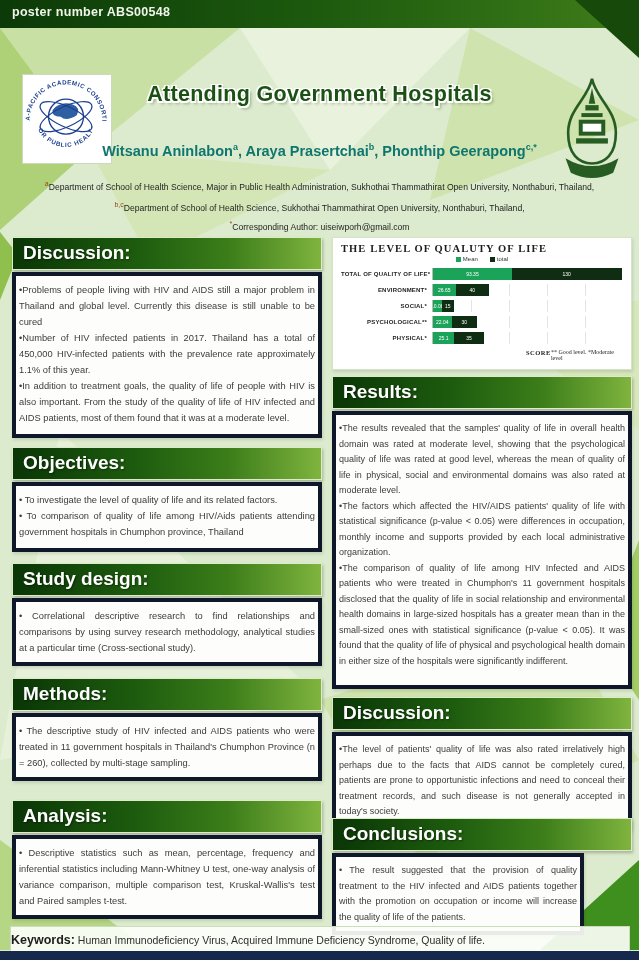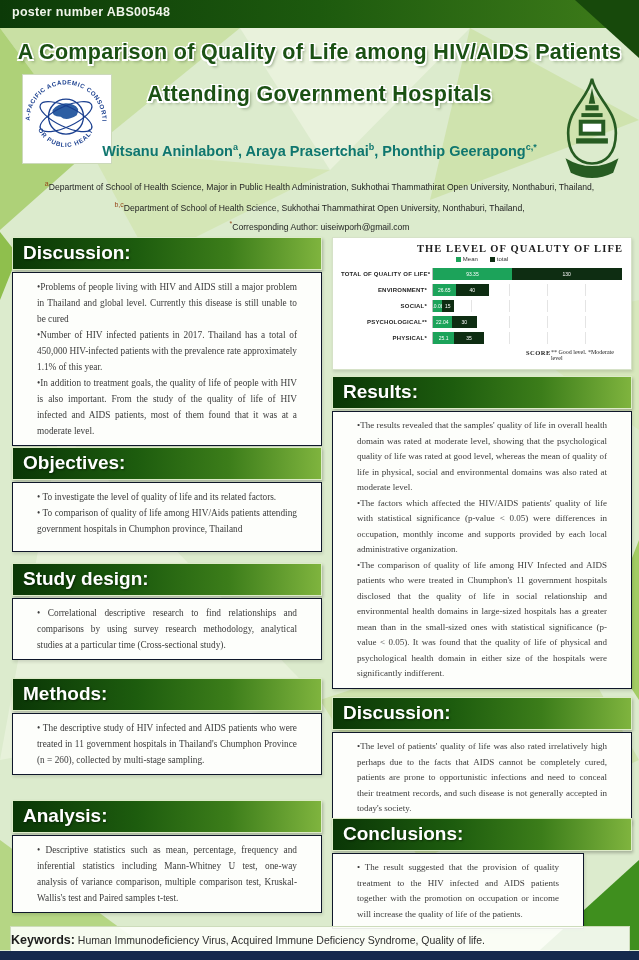--- a/index.html
+++ b/index.html
@@ -18,29 +18,29 @@
 
   .authors{top:142px;width:100%;text-align:center;font-size:14.5px;font-weight:bold;color:#0f766e;}
   .authors sup{font-size:9px;}
   .aff{width:100%;text-align:center;font-size:8.6px;color:#1f1f1f;}
   .aff sup{color:#96481a;font-size:7px;}
   .aff1{top:180px;} .aff2{top:201px;} .aff3{top:220px;}
 
   .sec-h{box-sizing:border-box;height:33px;padding:4px 0 0 10px;color:#fff;font-weight:bold;font-size:19px;
          background:linear-gradient(90deg,#0a3606 0%,#1d5c0e 40%,#3c7d1a 70%,#7fb43e 100%);
          border:1px solid #ddebc8;box-shadow:1px 2px 3px rgba(0,0,0,.25);text-shadow:1px 1px 2px rgba(0,0,0,.45);}
-  .sec-b{box-sizing:border-box;background:#fdfefb;border:1px solid #0f172a;box-shadow:1px 2px 3px rgba(0,0,0,.12);
-         padding:6px 24px;color:#3b3b3b;text-align:justify;font-family:Liberation Serif, serif;}
+  .sec-b{box-sizing:border-box;background:#fdfefb;border:4px solid #0f172a;box-shadow:1px 2px 3px rgba(0,0,0,.12);
+         padding:6px 3px;color:#3b3b3b;text-align:justify;}
   .lcol{font-size:9.3px;} .lcol p{margin:0;line-height:16px;}
   .rcol{font-size:9px;}   .rcol p{margin:0;line-height:15.5px;}
 
   
   .chart-panel{left:332px;top:237px;width:300px;height:133px;box-sizing:border-box;background:#fff;
                border:1px solid #d6e2c8;box-shadow:1px 2px 3px rgba(0,0,0,.12);padding:5px 8px 3px 8px;}
-  .ctitle{text-align:right;font-family:"Liberation Serif",serif;font-weight:bold;font-size:10.5px;
+  .ctitle{text-align:left;font-family:"Liberation Serif",serif;font-weight:bold;font-size:10.5px;
           letter-spacing:1.1px;color:#1c1c1c;}
   .clegend{display:flex;justify-content:center;gap:12px;margin-top:2px;font-size:6px;color:#333;align-items:center;}
   .sw{display:inline-block;width:5px;height:5px;margin-right:2px;vertical-align:middle;}
   .cplot{margin-top:4px;}
   .crow{display:flex;align-items:center;height:16px;}
   .clab{width:86px;flex:none;text-align:right;padding-right:5px;font-size:6px;font-weight:bold;color:#1d1d1d;
         letter-spacing:.2px;white-space:nowrap;overflow:hidden;}
   .ctrack{flex:1;height:12px;display:flex;align-items:stretch;border-left:1px solid #bbb;
           background-image:linear-gradient(to right,#e4e4e4 1px,transparent 1px);background-size:20% 100%;}
   .cseg{height:100%;display:flex;align-items:center;justify-content:center;font-size:5px;color:#fff;overflow:hidden;}
@@ -79,21 +79,20 @@
     <polygon points="320,700 560,620 639,760 420,860" fill="#cfe3ad"></polygon>
     <polygon points="639,540 600,640 639,700" fill="#a3cc64"></polygon>
     <polygon points="0,840 150,950 0,950" fill="#b5d684"></polygon>
     <polygon points="639,860 540,950 639,950" fill="#3f8f1e"></polygon>
     <rect width="639" height="28" fill="url(#tb)"></rect>
     <polygon points="575,0 639,0 639,58" fill="#17490b"></polygon>
   </svg>
 
   <div class="layer pnum">poster number ABS00548</div>
 
-  <div class="layer title title1">A Comparison of Quality of Life among HIV/AIDS Patients</div>
   <div class="layer title title2">Attending Government Hospitals</div>
 
   <div class="layer logo-l">
     <svg width="86" height="86" viewBox="0 0 64 64">
       <defs>
         <path id="arcT" d="M 5,34 A 27,27 0 0 1 59,34" fill="none"></path>
         <path id="arcB" d="M 11,40 A 23,23 0 0 0 53,40" fill="none"></path>
       </defs>
       <circle cx="32" cy="31" r="13" fill="#ffffff" stroke="#1a3f8f" stroke-width="1"></circle>
       <path d="M22,26 q6,-7 15,-4 q6,2 3,8 q-8,5 -12,1 q-7,0 -6,-5 z" fill="#2e5fa3"></path>

